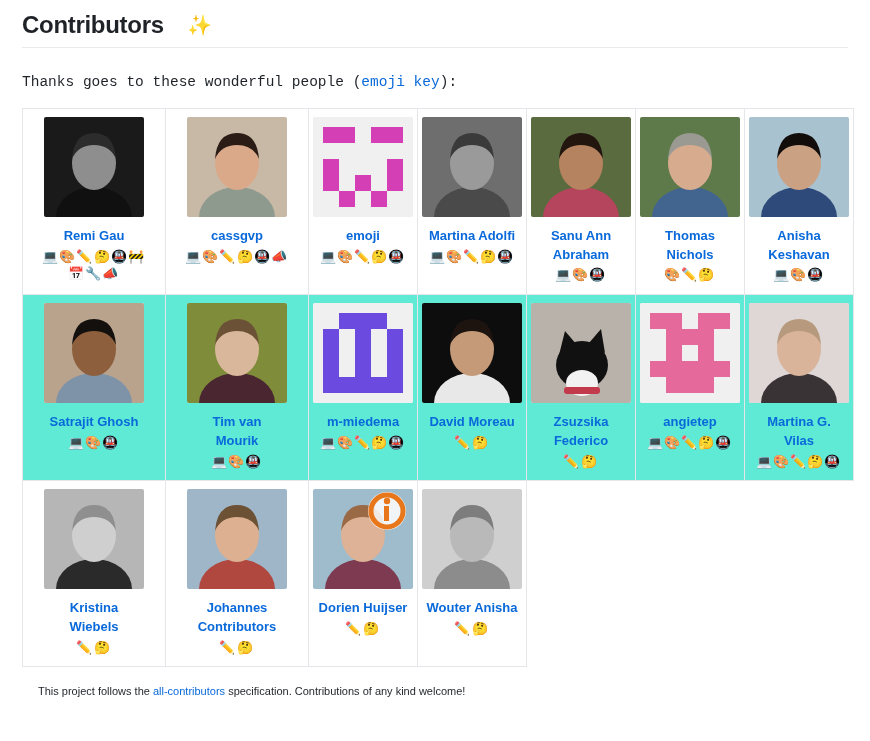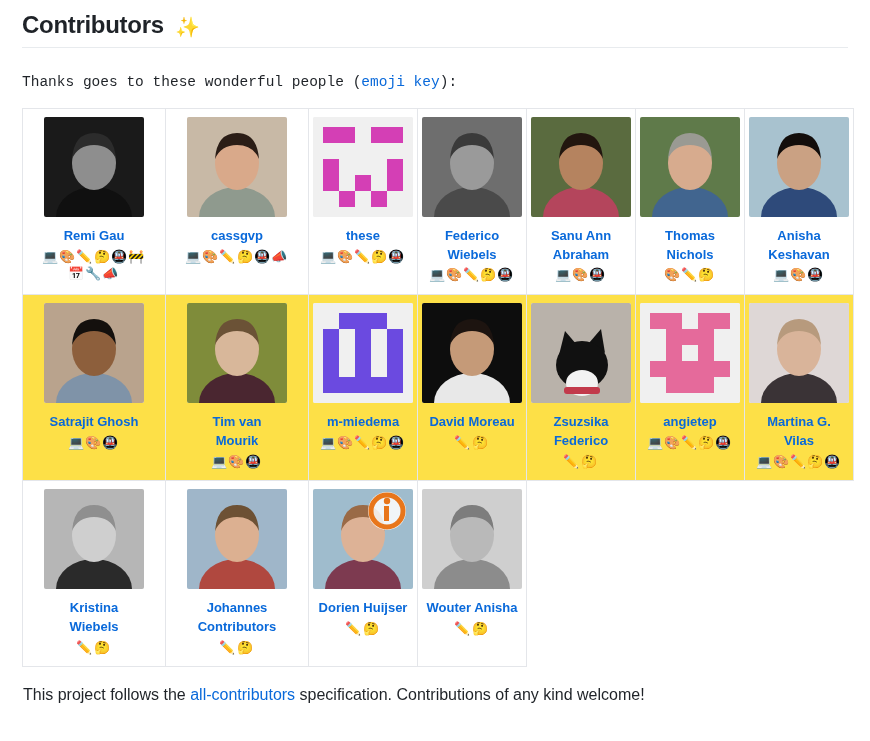--- a/index.html
+++ b/index.html
@@ -15,63 +15,63 @@
 
   h1.section-title {
     font-size: 24px;
     font-weight: bold;
     letter-spacing: -0.3px;
     margin: 0;
     padding: 10px 0 7px 0;
     color: #1f2328;
     line-height: 1.25;
     display: flex;
-    align-items: flex-end;
-    gap: 12px;
+    align-items: center;
+    gap: 24px;
   }
   .sparkle { font-size: 20px; }
 
   hr.rule {
     border: none;
     border-top: 1px solid #e8ebee;
     margin: 0 0 0 0;
     height: 1px;
   }
 
   p.lede {
     font-size: 14.5px;
     line-height: 1.5;
     margin: 24px 0 14px 0;
     color: #1f2328;
     font-family: Liberation Mono, monospace;
   }
   p.footer-note {
-    font-size: 16px;
+    font-size: 11px;
     line-height: 1.5;
-    margin: 16px 0 0 1px;
+    margin: 16px 0 0 16px;
     color: #1f2328;
   }
   a.link { color: #0969da; text-decoration: none; }
 
   table.contrib {
     border-collapse: collapse;
     border-spacing: 0;
     table-layout: fixed;
     width: 824px;
     margin: 0;
   }
   table.contrib td {
     border: 1px solid #e4e6ea;
     vertical-align: top;
     padding: 8px 6px 10px 6px;
     text-align: center;
     background: #ffffff;
     margin-top: 40px;
   }
-  table.contrib tr.alt td { background: #fde047; }
+  table.contrib tr.alt td { background: #5eead4; }
 
   .cell-inner {
     display: flex;
     flex-direction: column;
     align-items: center;
   }
   .avatar {
     width: 100px;
     height: 100px;
     border-radius: 2px;
@@ -170,35 +170,35 @@
                   <rect x="74" y="42" width="16" height="16" fill="#d43fb5"></rect>
                   <rect x="10" y="58" width="16" height="16" fill="#d43fb5"></rect>
                   <rect x="74" y="58" width="16" height="16" fill="#d43fb5"></rect>
                   <rect x="26" y="10" width="16" height="16" fill="#d43fb5"></rect>
                   <rect x="58" y="10" width="16" height="16" fill="#d43fb5"></rect>
                   <rect x="26" y="74" width="16" height="16" fill="#d43fb5"></rect>
                   <rect x="58" y="74" width="16" height="16" fill="#d43fb5"></rect>
                   <rect x="42" y="58" width="16" height="16" fill="#d43fb5"></rect>
                 </svg>
               </div>
-              <a class="cname" href="#">these</a>
+              <a class="cname" href="#">emoji</a>
               <div class="badges"><span class="badge">💻</span><span class="badge">🎨</span><span class="badge">✏️</span><span class="badge">🤔</span><span class="badge">🚇</span></div>
             </div>
           </td>
           <td>
             <div class="cell-inner">
               <div class="avatar">
                 <svg viewBox="0 0 100 100" xmlns="http://www.w3.org/2000/svg">
                   <rect width="100" height="100" fill="#6e6e6e"></rect>
                   <ellipse cx="50" cy="100" rx="38" ry="30" fill="#4a4a4a"></ellipse>
                   <ellipse cx="50" cy="46" rx="22" ry="27" fill="#9a9a9a"></ellipse>
                   <path d="M28 42 Q30 16 50 16 Q70 16 72 42 Q66 28 50 28 Q34 28 28 42 Z" fill="#3a3a3a"></path>
                 </svg>
               </div>
-              <a class="cname" href="#">Federico Wiebels</a>
+              <a class="cname" href="#">Martina Adolfi</a>
               <div class="badges"><span class="badge">💻</span><span class="badge">🎨</span><span class="badge">✏️</span><span class="badge">🤔</span><span class="badge">🚇</span></div>
             </div>
           </td>
           <td>
             <div class="cell-inner">
               <div class="avatar">
                 <svg viewBox="0 0 100 100" xmlns="http://www.w3.org/2000/svg">
                   <rect width="100" height="100" fill="#5a6b3f"></rect>
                   <ellipse cx="50" cy="100" rx="38" ry="30" fill="#b4455c"></ellipse>
                   <ellipse cx="50" cy="46" rx="22" ry="27" fill="#b5835f"></ellipse>

